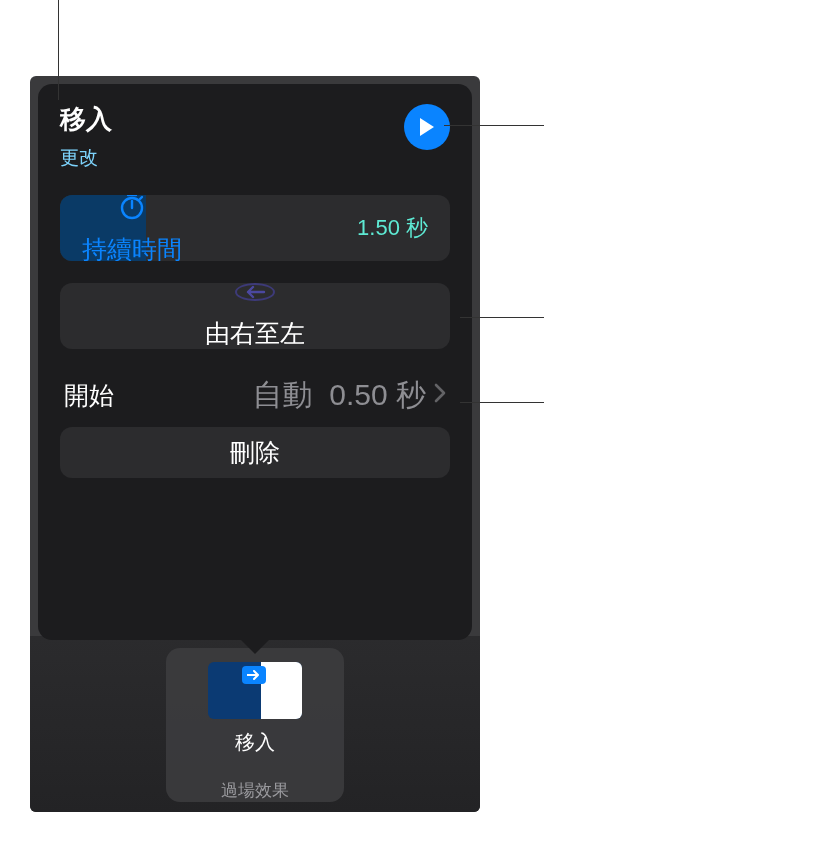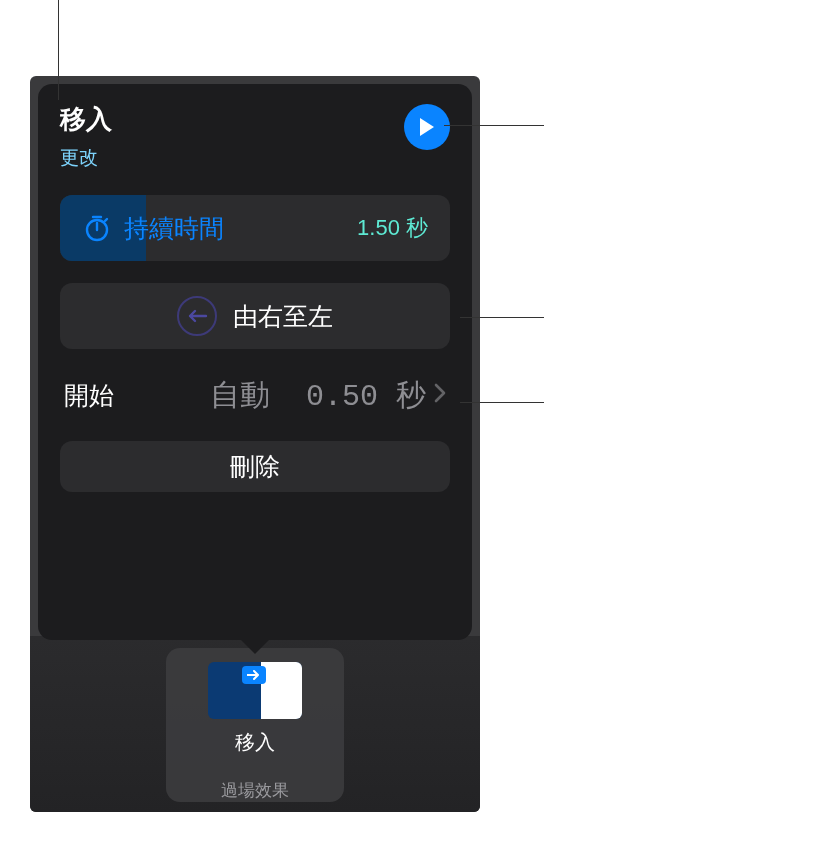--- a/index.html
+++ b/index.html
@@ -82,50 +82,50 @@
       align-items: center;
       padding: 0 22px;
       margin-bottom: 22px;
     }
     .duration-fill {
       position: absolute;
       left: 0; top: 0; bottom: 0;
       width: 22%;
       background: #0a3a66;
     }
-    .dur-left { position: relative; display: flex; align-items: center; gap: 12px; }
+    .dur-left { position: relative; display: flex; align-items: center; gap: 12px; flex-direction: column; }
     .dur-label { color: #0a84ff; font-size: 25px; }
     .dur-value { margin-left: auto; color: #5eead4; font-size: 22px; position: relative; }
 
     .direction-row {
       height: 66px;
       border-radius: 12px;
       background: #2c2c2e;
       display: flex;
       align-items: center;
       justify-content: center;
       gap: 16px;
       margin-bottom: 26px;
       cursor: pointer;
+      flex-direction: column;
     }
     .direction-icon {
       width: 40px; height: 40px; border-radius: 50%;
       border: 2px solid #3d3a78;
       display: flex; align-items: center; justify-content: center;
     }
     .direction-label { color: #fff; font-size: 25px; }
 
     .start-row {
       display: flex;
       align-items: center;
       padding: 0 4px 0 4px;
-      margin-bottom: 26px;
+      margin-bottom: 12px;
       cursor: pointer;
       height: 40px;
-      font-family: Liberation Mono, monospace;
     }
     .start-label { color: #fff; font-size: 25px; }
     .start-value { margin-left: auto; color: #8e8e93; font-size: 30px; }
     .chevron { color: #636366; margin-left: 8px; }
 
     .delete-row {
       height: 51px;
       border-radius: 12px;
       background: #2c2c2e;
       display: flex;

